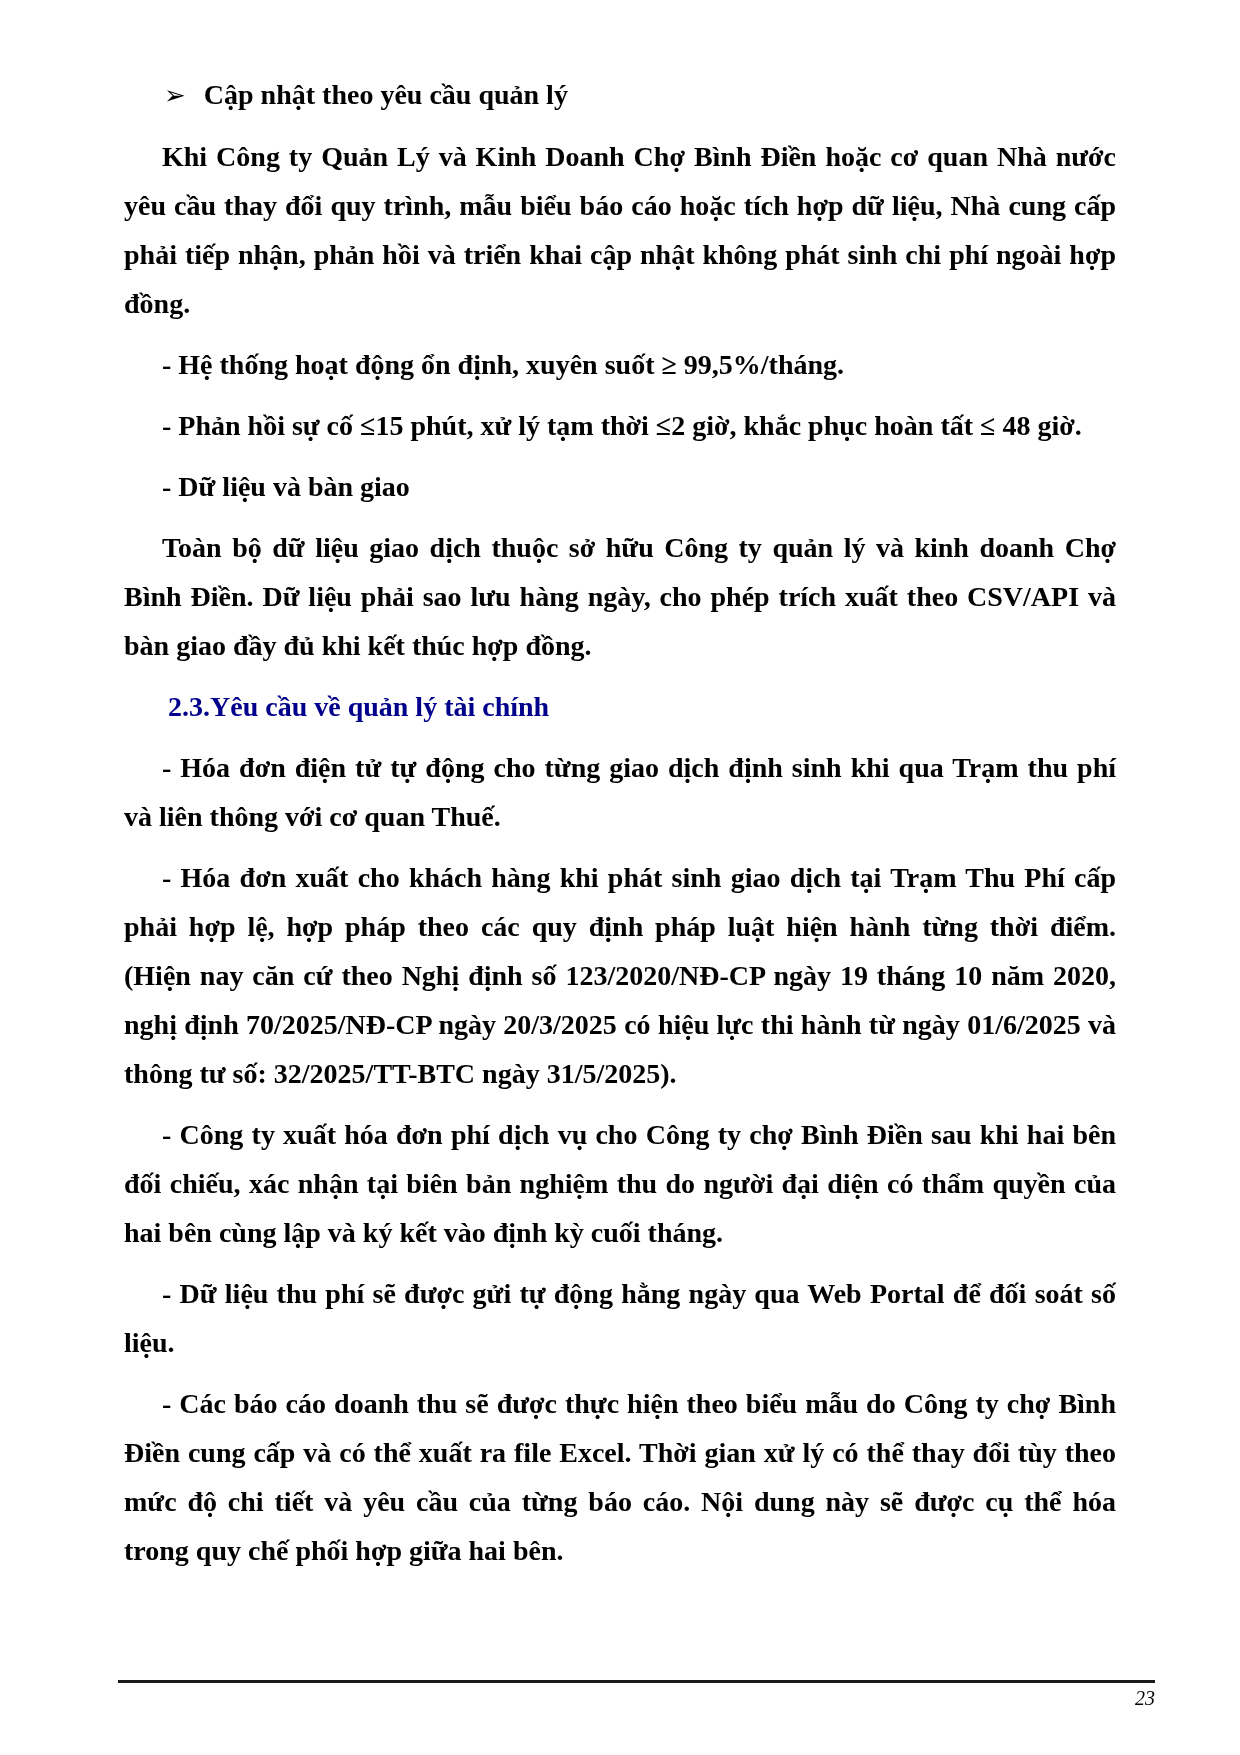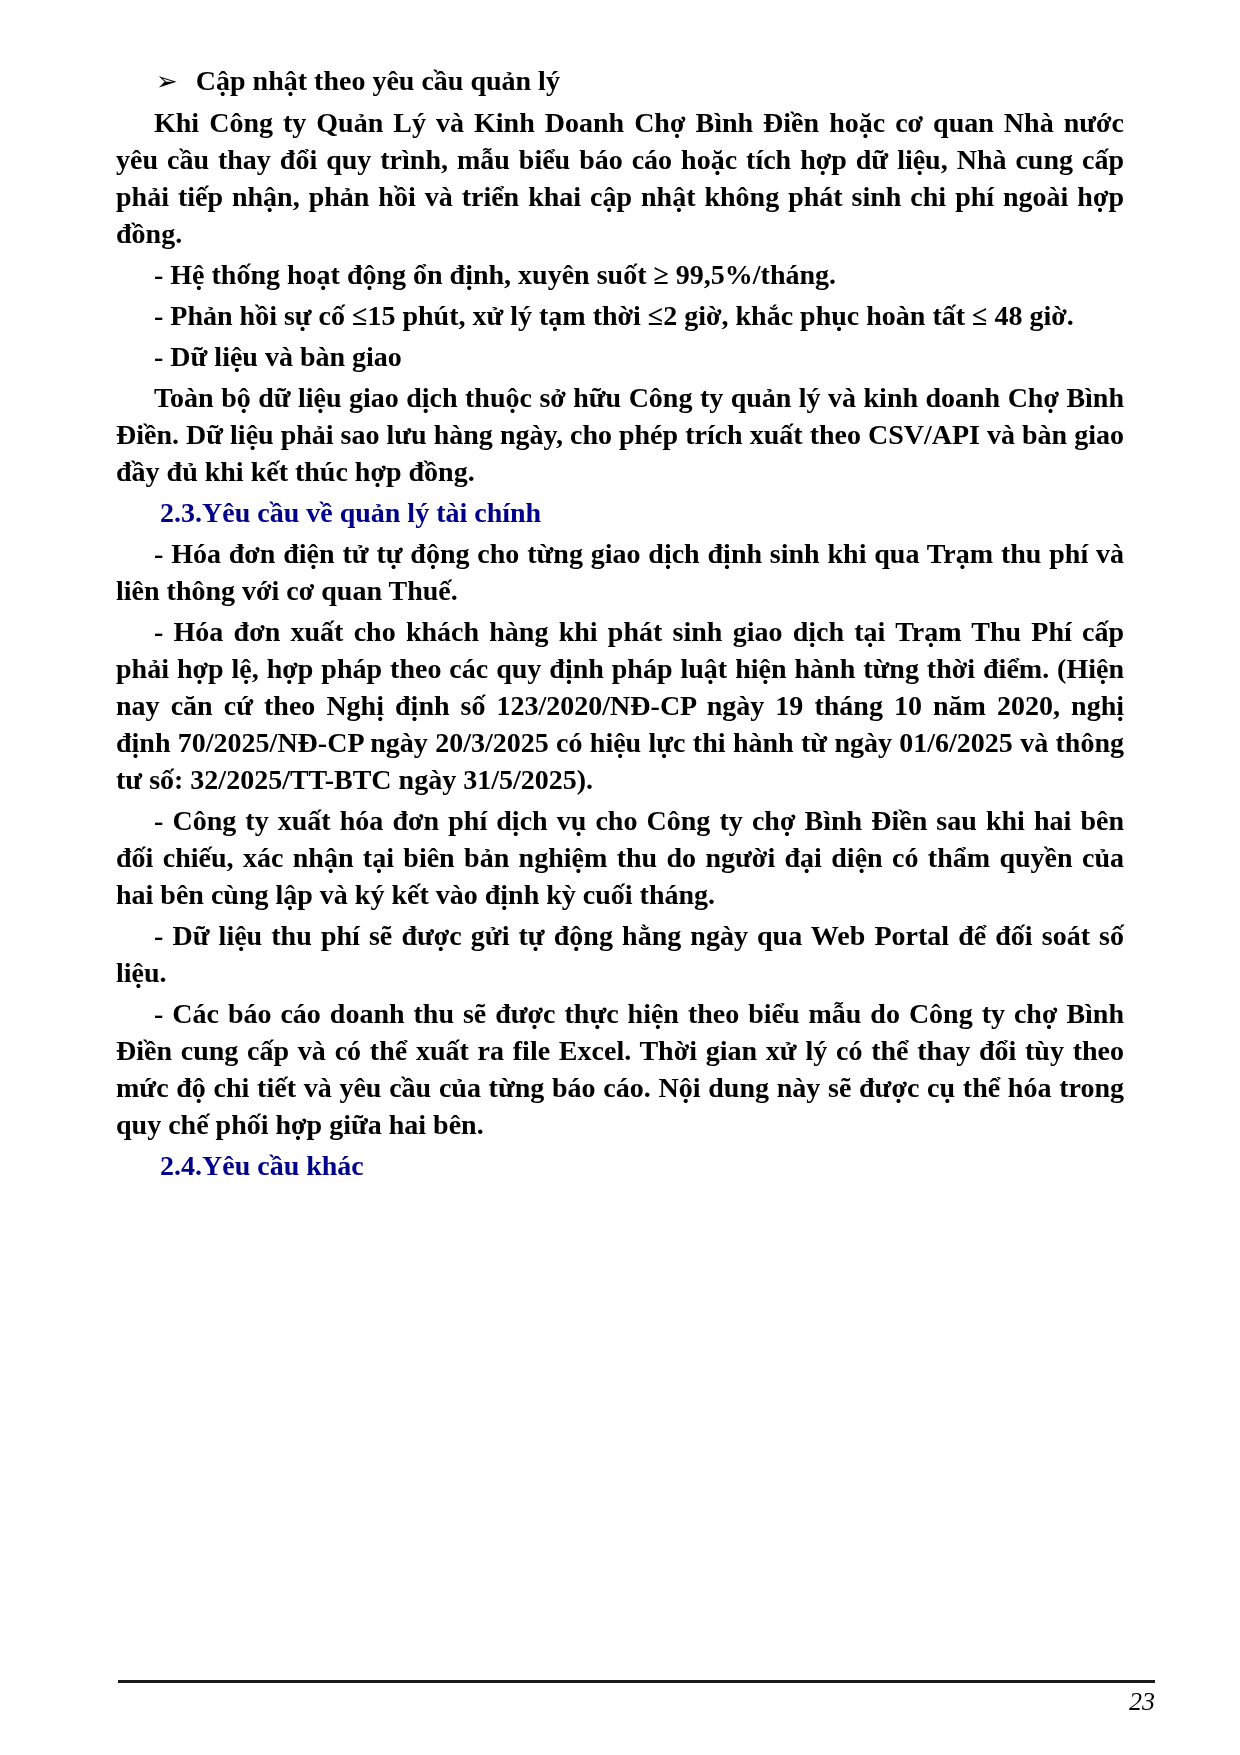--- a/index.html
+++ b/index.html
@@ -17,23 +17,23 @@
     color:var(--ink);
     overflow:hidden;
   }
   .content{
     position:absolute;
     left:112px;
     right:112px;
     top:58px;
   }
   .blk{
-    margin:4px;
+    margin:12px;
     font-size:28px;
-    line-height:37px;
+    line-height:49px;
     text-align:justify;
     color:var(--ink);
   }
   .paragraph{
     text-indent:38px;
     font-weight:bold;
   }
   .bullet-heading{
     font-weight:bold;
     text-align:left;
@@ -62,38 +62,37 @@
     height:3px;
     background:var(--rule);
   }
   .page-number{
     position:absolute;
     left:118px;
     top:1687px;
     width:1037px;
     text-align:right;
     font-style:italic;
-    font-size:26px;
+    font-size:20px;
     color:var(--ink);
   }
 </style>
 </head>
 <body>
 
 <div class="page">
   <div class="content">
       <p class="blk bullet-heading"><span class="arrow">➢</span><span>Cập nhật theo yêu cầu quản lý</span></p>
       <p class="blk paragraph">Khi Công ty Quản Lý và Kinh Doanh Chợ Bình Điền hoặc cơ quan Nhà nước yêu cầu thay đổi quy trình, mẫu biểu báo cáo hoặc tích hợp dữ liệu, Nhà cung cấp phải tiếp nhận, phản hồi và triển khai cập nhật không phát sinh chi phí ngoài hợp đồng.</p>
       <p class="blk paragraph">- Hệ thống hoạt động ổn định, xuyên suốt ≥ 99,5%/tháng.</p>
       <p class="blk paragraph">- Phản hồi sự cố ≤15 phút, xử lý tạm thời ≤2 giờ, khắc phục hoàn tất ≤ 48 giờ.</p>
       <p class="blk paragraph">- Dữ liệu và bàn giao</p>
       <p class="blk paragraph">Toàn bộ dữ liệu giao dịch thuộc sở hữu Công ty quản lý và kinh doanh Chợ Bình Điền. Dữ liệu phải sao lưu hàng ngày, cho phép trích xuất theo CSV/API và bàn giao đầy đủ khi kết thúc hợp đồng.</p>
       <p class="blk section-heading">2.3.Yêu cầu về quản lý tài chính</p>
       <p class="blk paragraph">- Hóa đơn điện tử tự động cho từng giao dịch định sinh khi qua Trạm thu phí và liên thông với cơ quan Thuế.</p>
       <p class="blk paragraph">- Hóa đơn xuất cho khách hàng khi phát sinh giao dịch tại Trạm Thu Phí cấp phải hợp lệ, hợp pháp theo các quy định pháp luật hiện hành từng thời điểm. (Hiện nay căn cứ theo Nghị định số 123/2020/NĐ-CP ngày 19 tháng 10 năm 2020, nghị định 70/2025/NĐ-CP ngày 20/3/2025 có hiệu lực thi hành từ ngày 01/6/2025 và thông tư số: 32/2025/TT-BTC ngày 31/5/2025).</p>
       <p class="blk paragraph">- Công ty xuất hóa đơn phí dịch vụ cho Công ty chợ Bình Điền sau khi hai bên đối chiếu, xác nhận tại biên bản nghiệm thu do người đại diện có thẩm quyền của hai bên cùng lập và ký kết vào định kỳ cuối tháng.</p>
       <p class="blk paragraph">- Dữ liệu thu phí sẽ được gửi tự động hằng ngày qua Web Portal để đối soát số liệu.</p>
       <p class="blk paragraph">- Các báo cáo doanh thu sẽ được thực hiện theo biểu mẫu do Công ty chợ Bình Điền cung cấp và có thể xuất ra file Excel. Thời gian xử lý có thể thay đổi tùy theo mức độ chi tiết và yêu cầu của từng báo cáo. Nội dung này sẽ được cụ thể hóa trong quy chế phối hợp giữa hai bên.</p>
-      <p class="blk section-heading">2.4.Yêu cầu khác</p>
     </div>
   <div class="footer-rule"></div>
   <div class="page-number">23</div>
 </div>
 
 </body></html>

